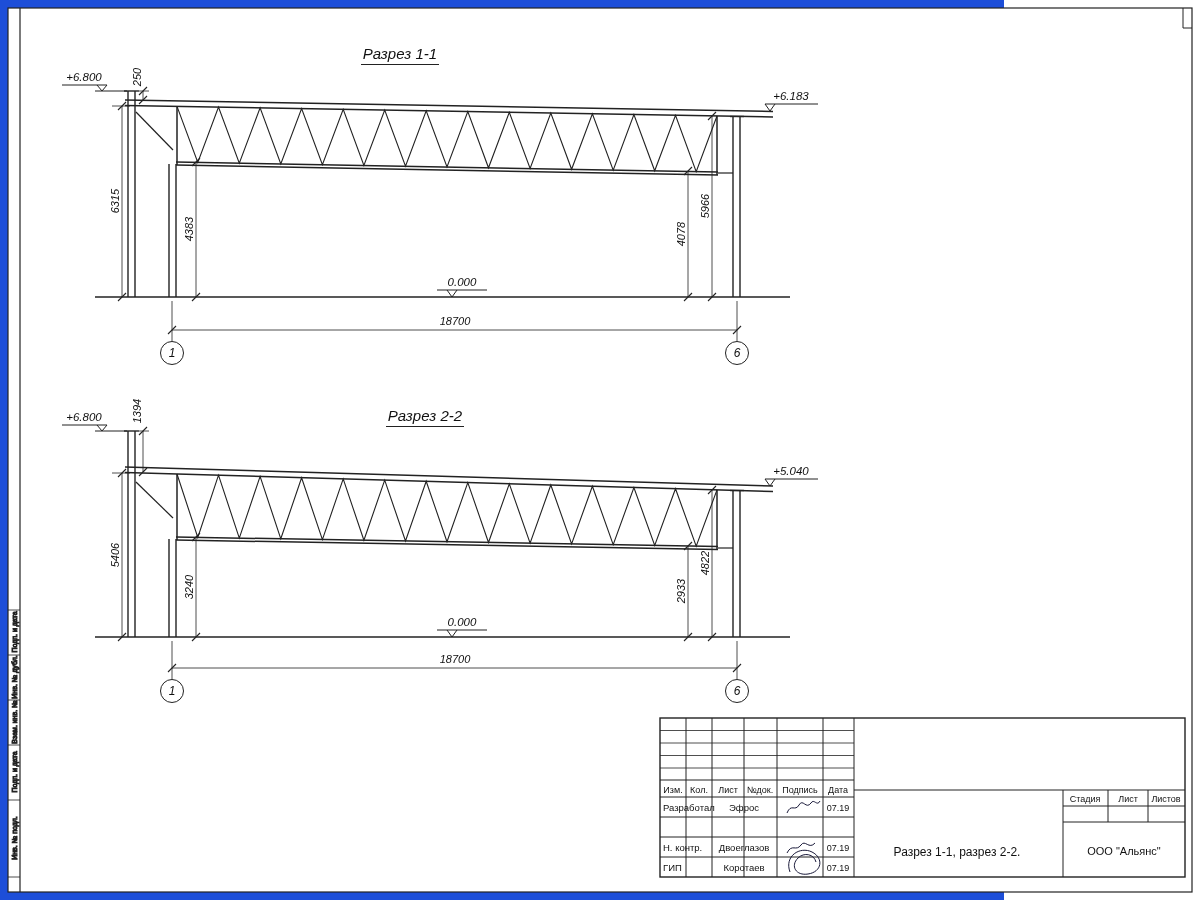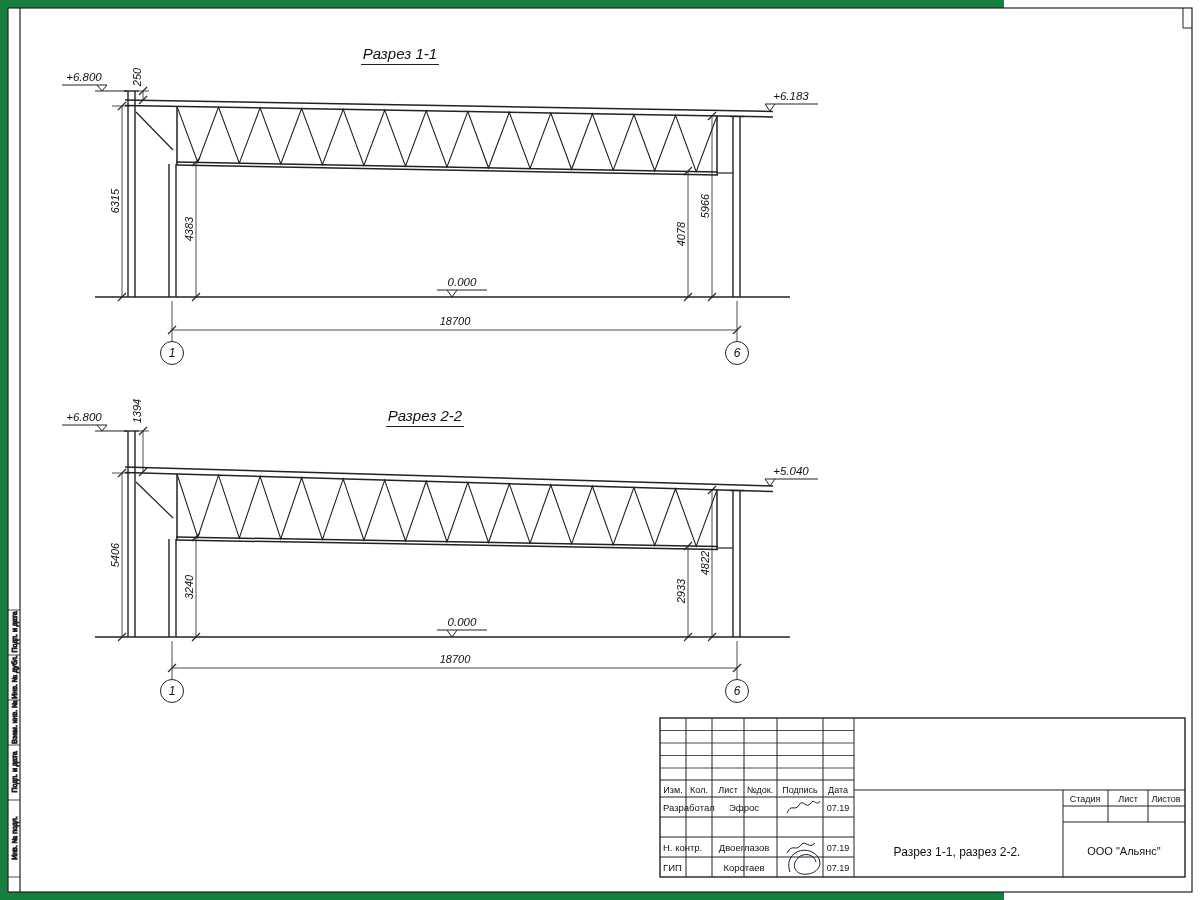--- a/index.html
+++ b/index.html
@@ -1,16 +1,16 @@
 <!DOCTYPE html>
 <html><head>
 <meta charset="utf-8">
 <style>
   html,body{margin:0;padding:0;background:#fff;}
-  .sheet{width:1004px;height:900px;position:relative;background:#15803d;}
+  .sheet{width:1004px;height:900px;position:relative;background:#1d4ed8;}
   svg{display:block;}
   svg text{font-family:"Liberation Sans",sans-serif;fill:#111;}
   .ln{stroke:#222;fill:none;}
   .w16{stroke-width:1.6;} .w15{stroke-width:1.5;} .w14{stroke-width:1.4;}
   .w12{stroke-width:1.2;} .w11{stroke-width:1.1;} .w10{stroke-width:1;}
   .w08{stroke-width:0.8;}
   .mid{text-anchor:middle;}
   .dim{font:italic 11px "Liberation Sans",sans-serif;}
   .elev{font:italic 11.5px "Liberation Sans",sans-serif;}
   .ttl{font:italic 15px "Liberation Sans",sans-serif;}

